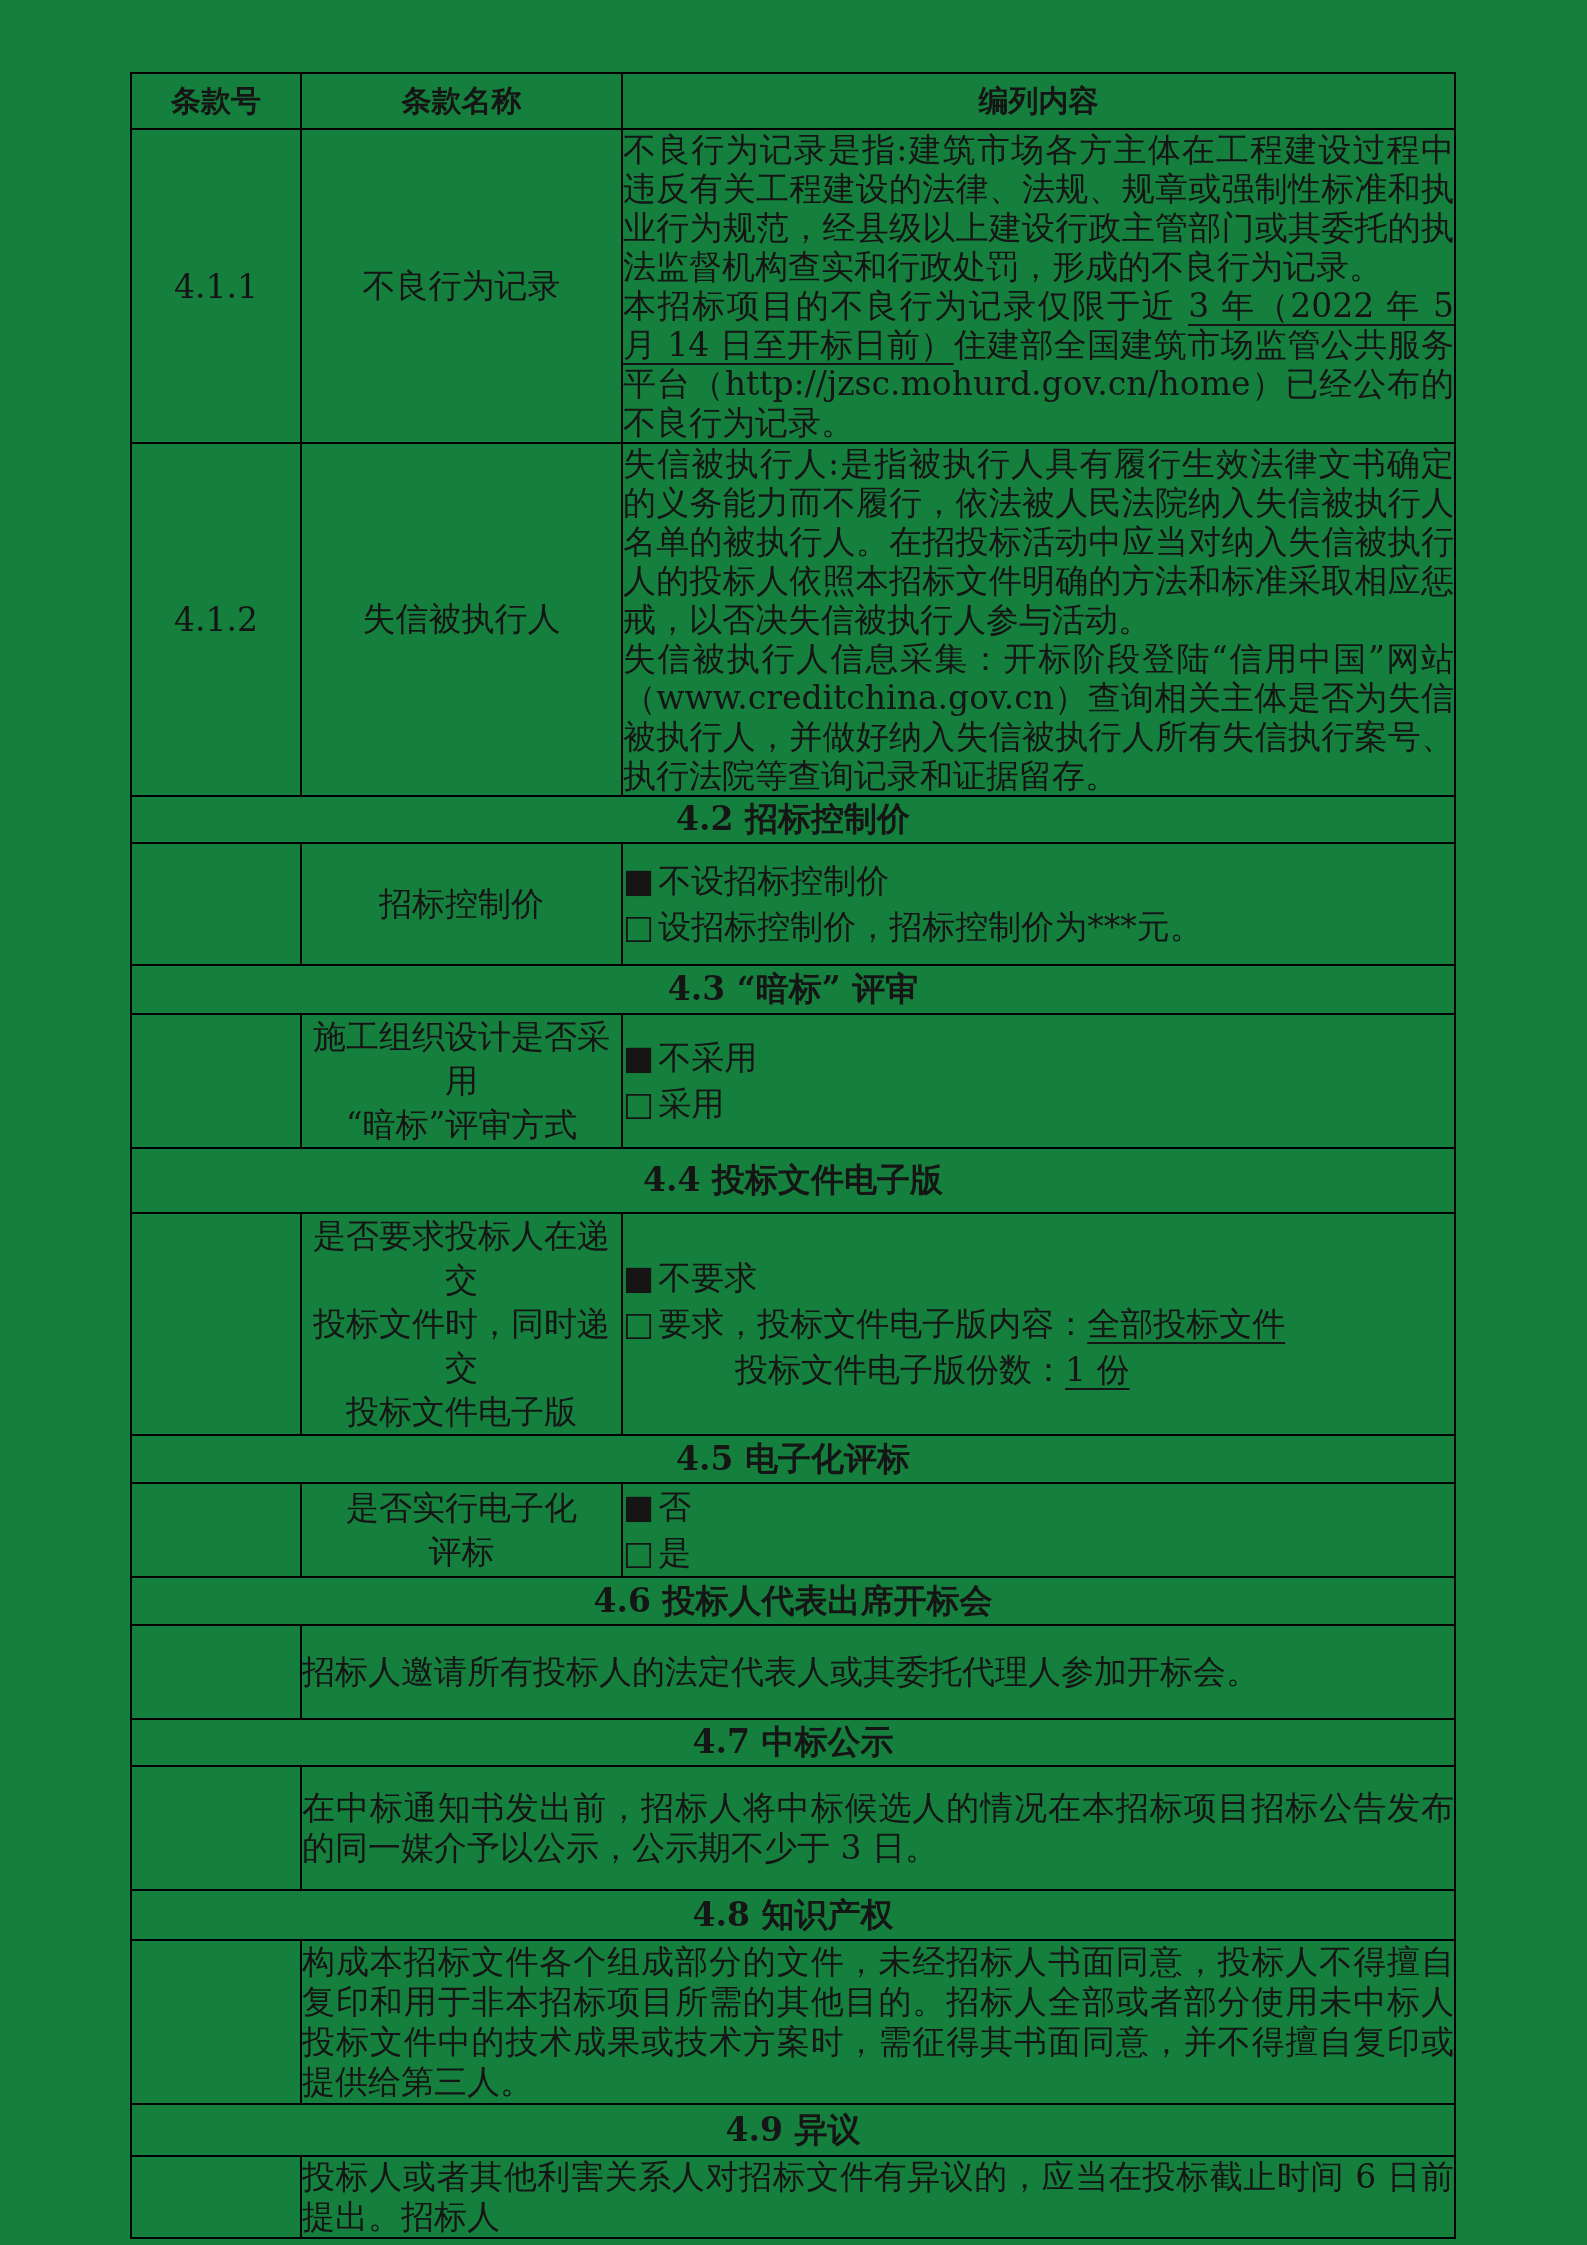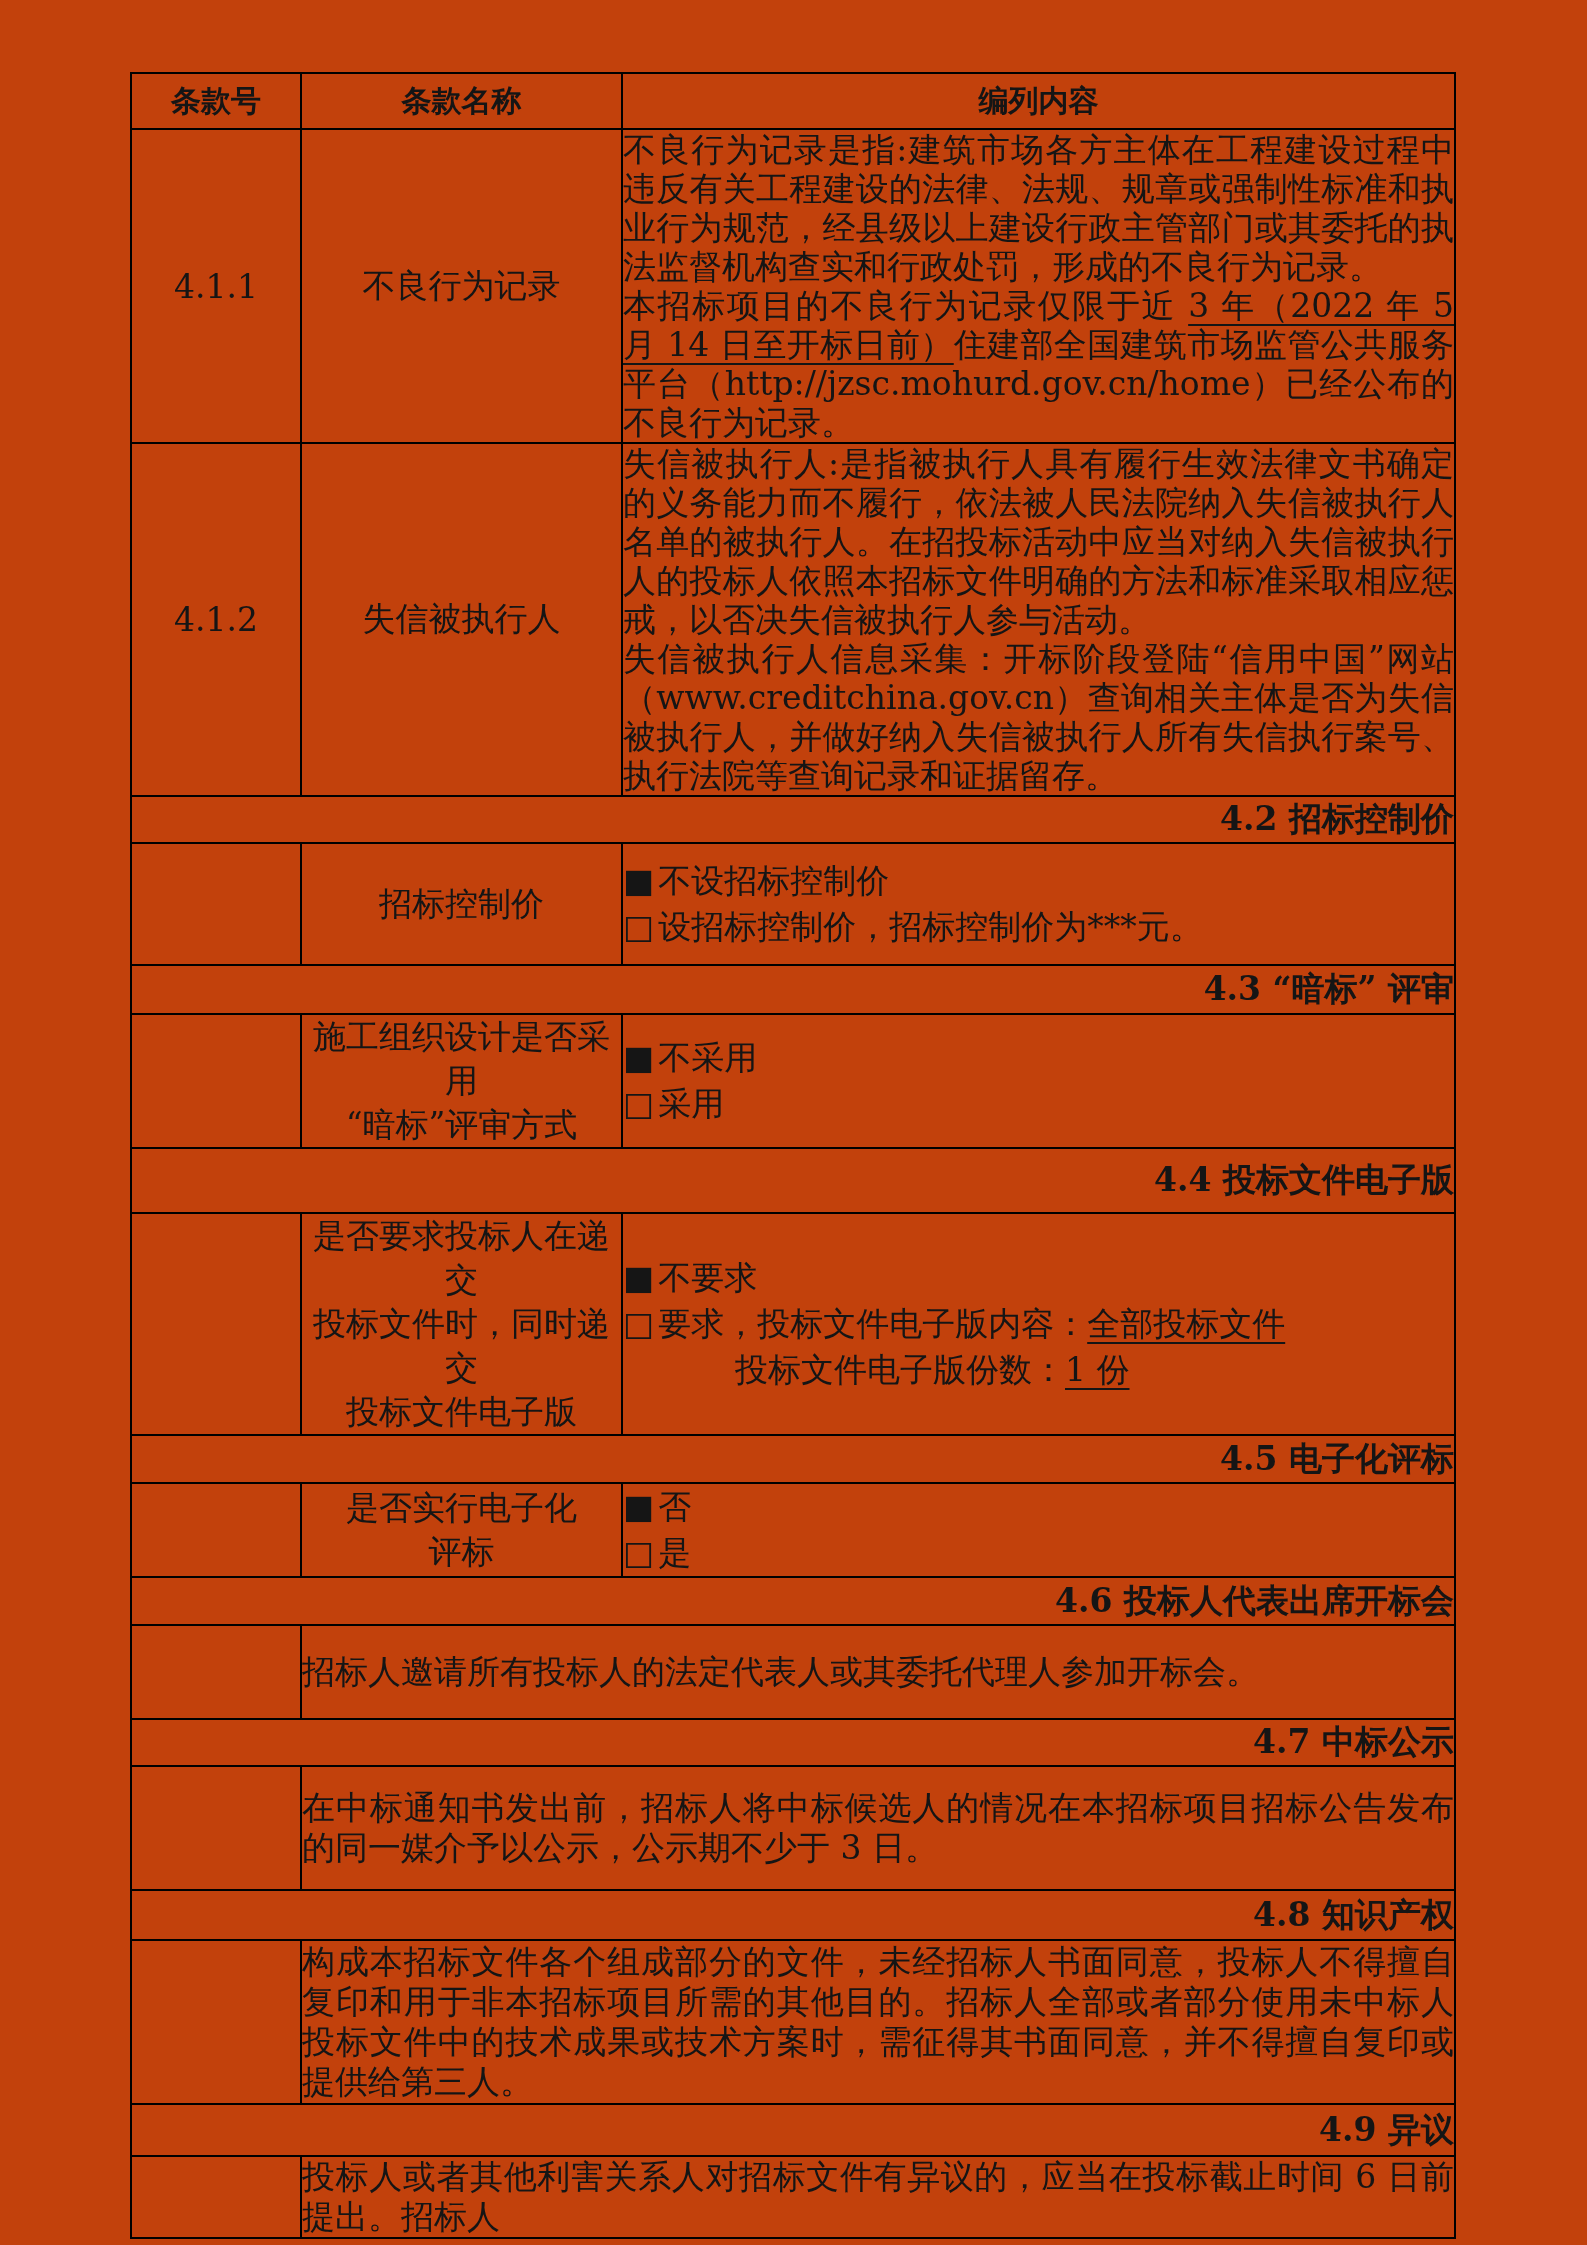--- a/index.html
+++ b/index.html
@@ -1,19 +1,19 @@
 <!DOCTYPE html>
 <html><head>
 <meta charset="utf-8">
 <style>
   html,body{margin:0;padding:0;background:#ffffff;}
   .page{
     position:relative;
     width:1587px;height:2245px;
-    background:#c2410c;
+    background:#15803d;
     font-family:"DejaVu Serif","Liberation Serif",serif;
     color:#151515;
   }
   table.doc{
     position:absolute;left:130px;top:72px;
     width:1324px;
     border-collapse:collapse;
     table-layout:fixed;
   }
   table.doc td{
@@ -21,21 +21,21 @@
     padding:0;
     vertical-align:middle;
     font-size:33px;
     color:#151515;
   }
   td.c{text-align:center;}
   tr.thead td{font-size:30px;font-weight:bold;}
   td.section{
     font-size:30px;font-weight:bold;
     padding-left:18px;
-    text-align:right;
+    text-align:center;
   }
   td.content{
     text-align:justify;
     padding:10px 16px 10px 18px;
     line-height:39px;
   }
   td.content p{margin:0;}
   td.merged{
     text-align:justify;
     padding:10px 16px 10px 18px;

